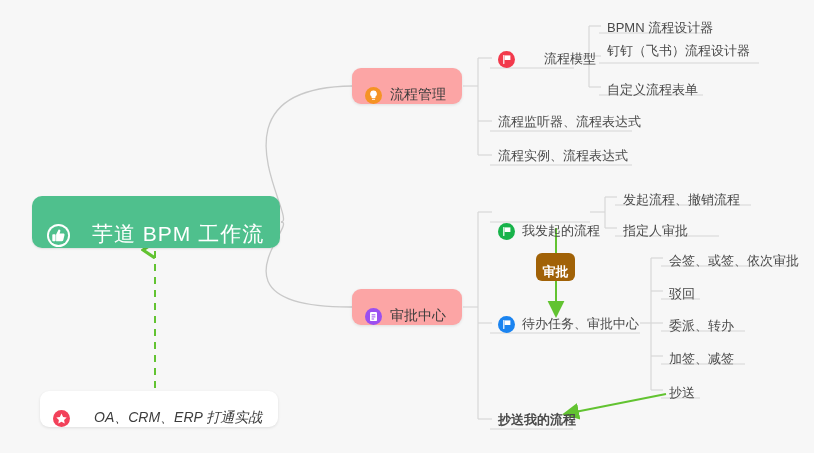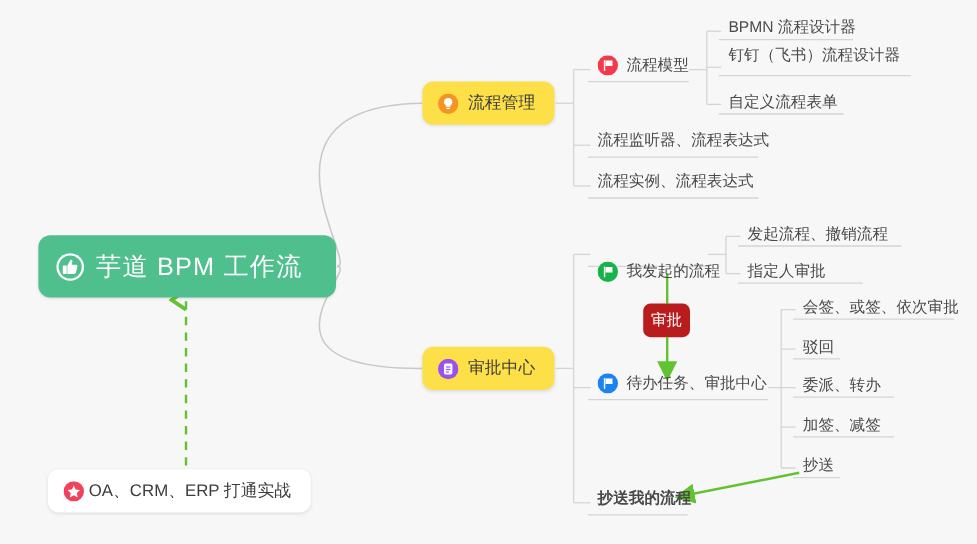--- a/index.html
+++ b/index.html
@@ -7,33 +7,33 @@
     width:814px;height:453px;
     background:#f7f7f7;
     font-family:"Liberation Sans","DejaVu Sans",sans-serif;
     overflow:hidden;
     position:relative;
   }
   #stage{position:absolute;left:0;top:0;width:814px;height:453px;}
   #wires{position:absolute;left:0;top:0;width:814px;height:453px;pointer-events:none;}
 
   
-  .node{position:absolute;box-sizing:border-box;display:flex;align-items:center;white-space:nowrap;}
+  .node{position:absolute;box-sizing:border-box;display:flex;align-items:flex-end;white-space:nowrap;}
 
   .root{
     left:32px;top:196px;width:248px;height:52px;
     background:#4fc08d;border-radius:10px;
     color:#ffffff;font-size:21px;letter-spacing:1px;
     padding-left:14px;
     box-shadow:0 1px 2px rgba(0,0,0,.10);
   }
-  .root .lbl{margin-left:9px;}
+  .root .lbl{margin-left:21px;}
 
   .branch{
-    background:#fde047;border-radius:9px;height:36px;
+    background:#fca5a5;border-radius:9px;height:36px;
     padding:0 16px 0 13px;font-size:14px;color:#3c3c3c;
     box-shadow:0 1px 3px rgba(0,0,0,.10);
   }
   .branch .lbl{margin-left:8px;}
   #n-liucheng-guanli{left:352px;top:68px;}
   #n-shenpi-zhongxin{left:352px;top:289px;}
 
   .topic{
     font-size:13px;color:#4a4a4a;height:28px;padding:0 6px;
     background:transparent;
@@ -46,27 +46,28 @@
       display:inline-block;}
   .ic svg{position:absolute;left:0;top:0;}
   .ic-lg{width:25px;height:25px;}
 
   
   #n-oa{
     left:40px;top:391px;height:36px;background:#ffffff;border-radius:9px;
     padding:0 16px 0 13px;font-size:14px;color:#3c3c3c;
     box-shadow:0 1px 3px rgba(0,0,0,.10);
   }
-  #n-oa .lbl{margin-left:4px;}
+  #n-oa .lbl{margin-left:24px;font-style:italic;}
 
   
   #n-shenpi-tag{
-    left:536px;top:253px;width:39px;height:28px;background:#b91c1c;
+    left:536px;top:253px;width:39px;height:28px;background:#a16207;
     border-radius:6px;color:#ffffff;font-size:13px;
     justify-content:center;
+    font-weight:bold;
   }
 </style>
 </head>
 <body>
 
 <div id="stage">
 
   <svg id="wires" viewBox="0 0 814 453" xmlns="http://www.w3.org/2000/svg">
     <g fill="none" stroke="#c9c9c9" stroke-width="1.3">
 
@@ -169,21 +170,21 @@
       <svg width="17" height="17" viewBox="0 0 17 17">
         <circle cx="8.5" cy="8.5" r="8.5" fill="#f59324"></circle>
         <path d="M8.5 3.6 A3.3 3.3 0 0 0 6.6 9.7 L6.6 11 L10.4 11 L10.4 9.7
                  A3.3 3.3 0 0 0 8.5 3.6 Z" fill="#ffffff"></path>
         <rect x="6.9" y="11.7" width="3.2" height="1.1" rx="0.5" fill="#ffffff"></rect>
       </svg>
     </span>
     <span class="lbl">流程管理</span>
   </div>
 
-  <div class="node topic" style="left:492px;top:40px;">
+  <div class="node topic" style="left:492px;top:40px;gap:22px;">
     <span class="ic">
       <svg width="17" height="17" viewBox="0 0 17 17">
         <circle cx="8.5" cy="8.5" r="8.5" fill="#f23a4c"></circle>
         <rect x="5.2" y="4.1" width="1.2" height="9" rx="0.5" fill="#ffffff"></rect>
         <path d="M6.6 4.4 L12.4 4.4 L12.4 9.0 L6.6 9.0 Z" fill="#ffffff"></path>
       </svg>
     </span>
     <span class="lbl">流程模型</span>
   </div>
 

